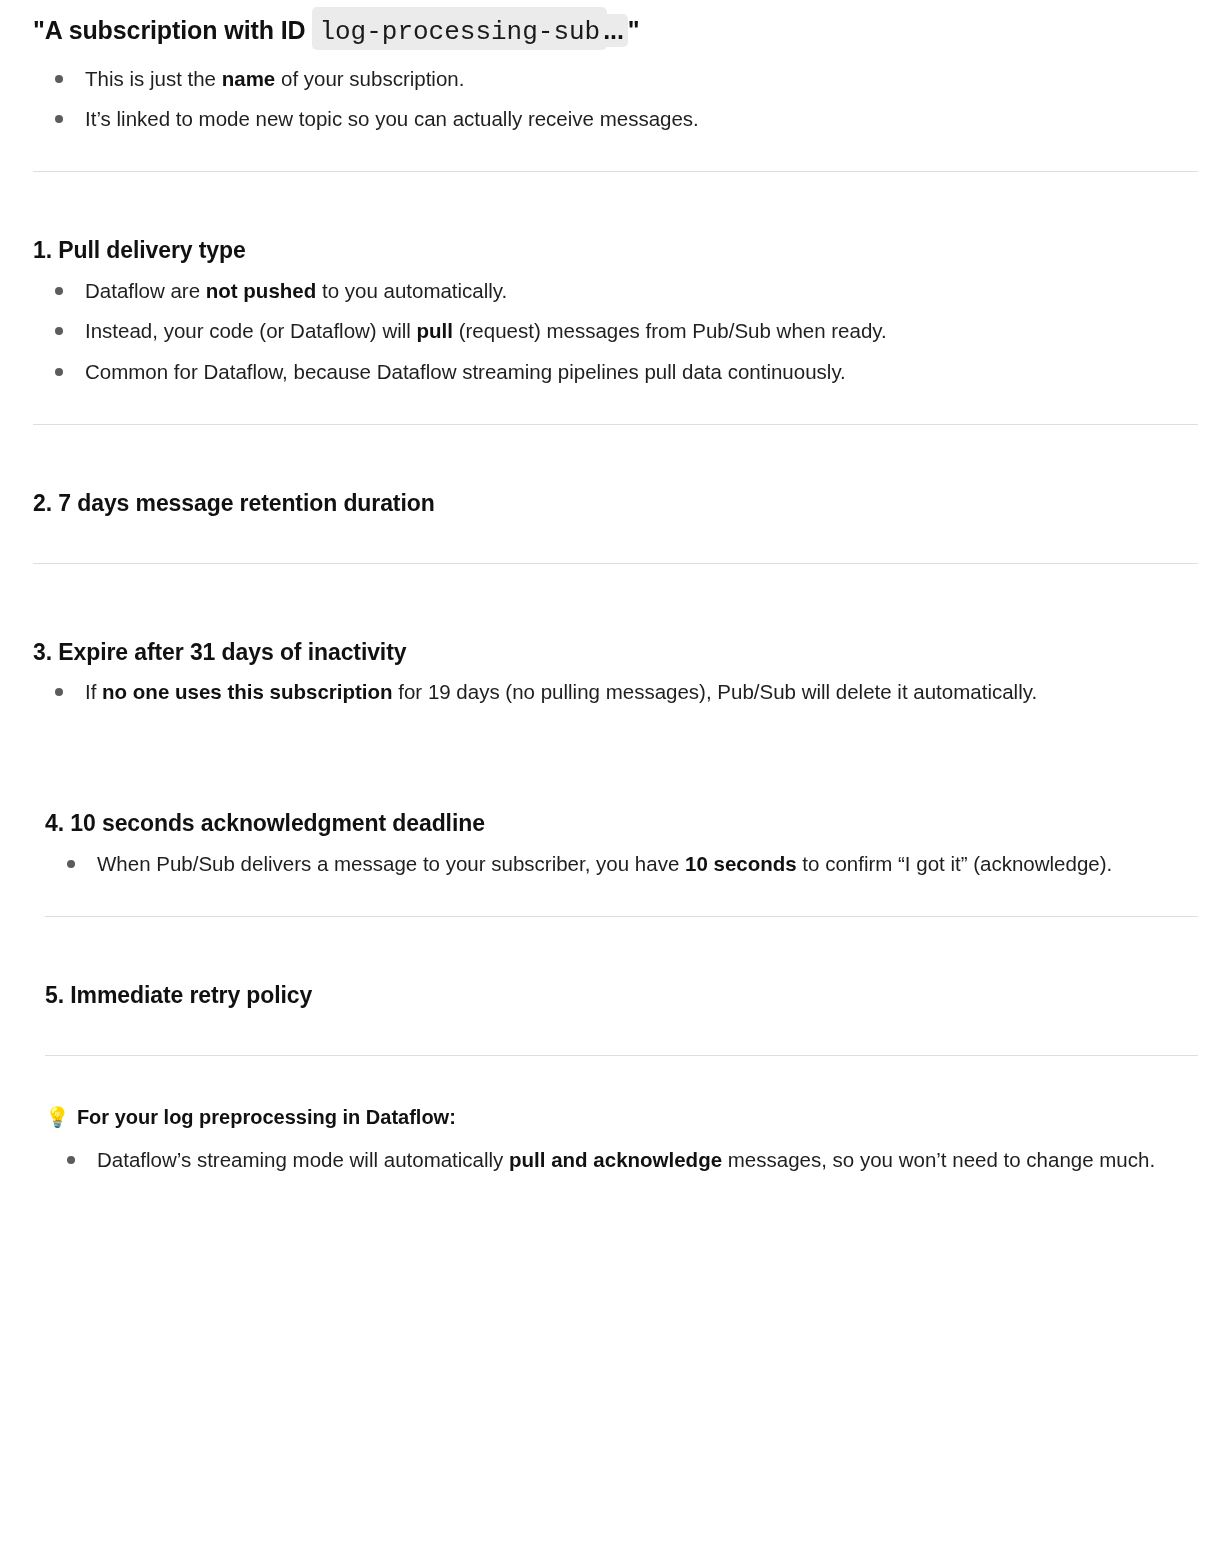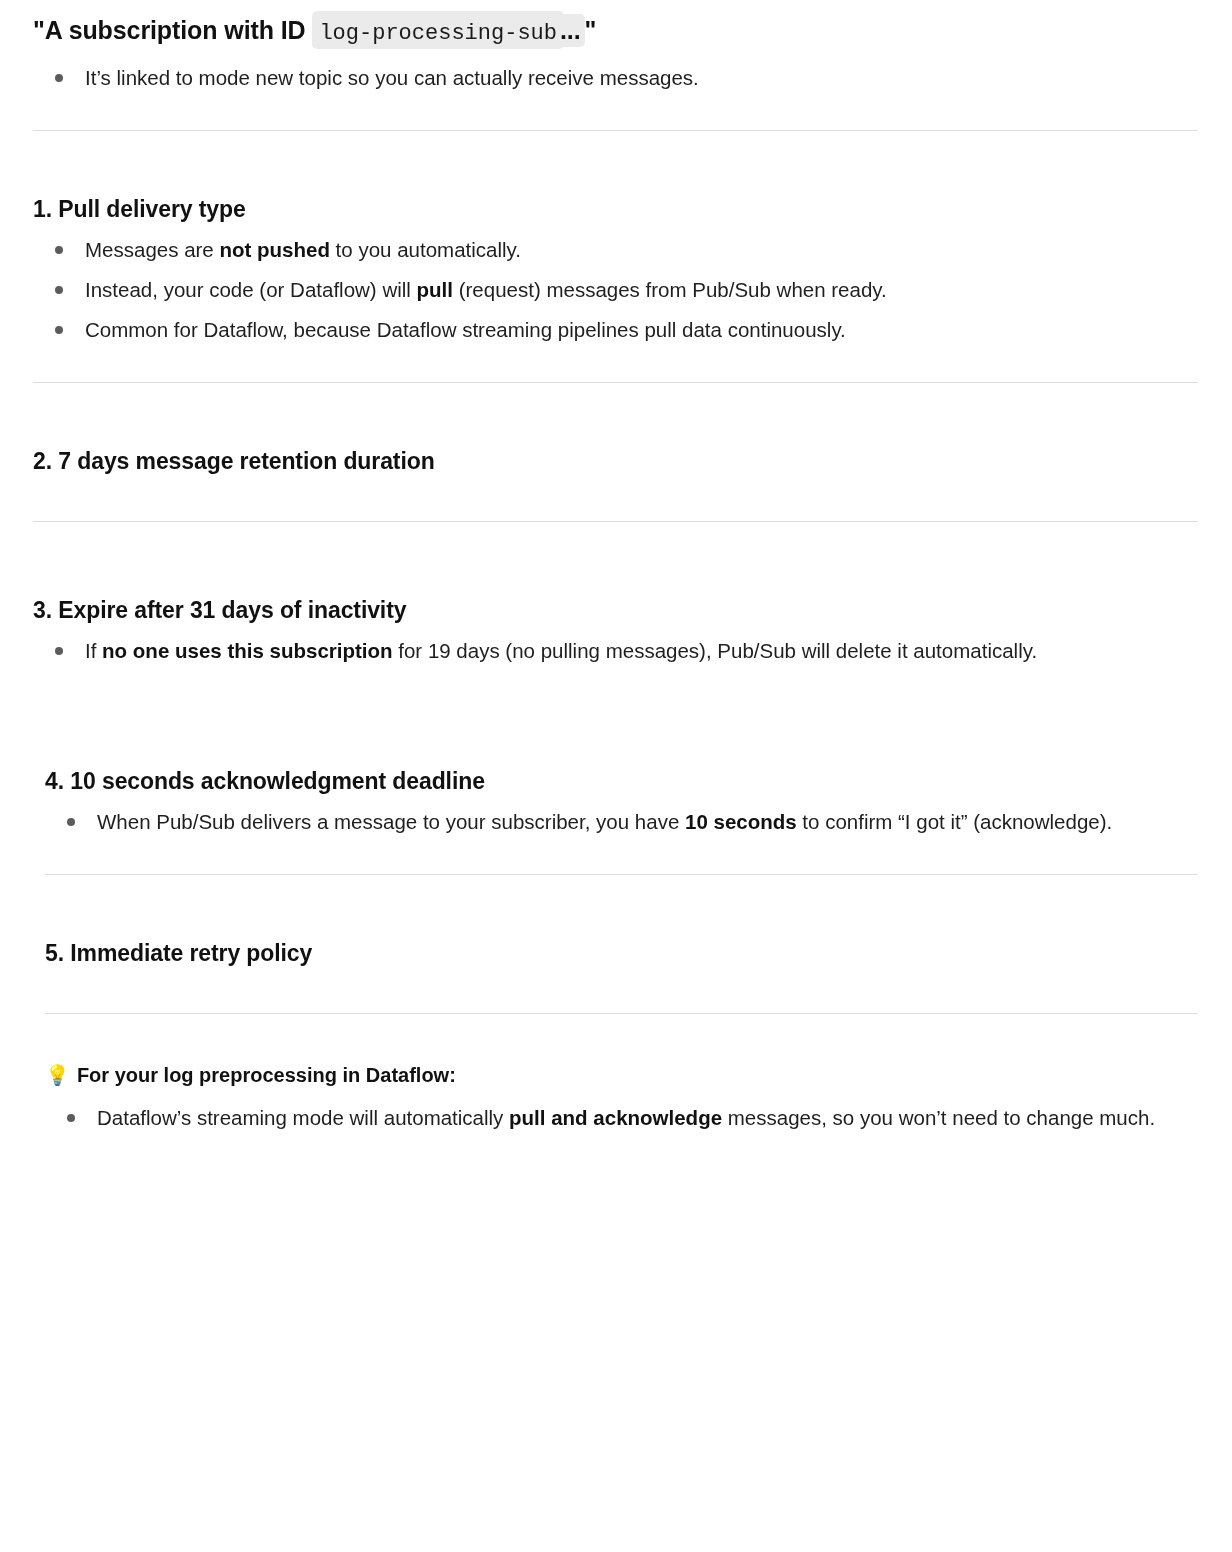--- a/index.html
+++ b/index.html
@@ -26,21 +26,21 @@
   .lead-heading {
     font-size: 25px;
     font-weight: bold;
     line-height: 1.3;
     color: #111111;
     margin: 0 0 12px 0;
     letter-spacing: -0.1px;
   }
   .code-chip {
     font-family: "Liberation Mono", "DejaVu Sans Mono", monospace;
-    font-size: 22px;
+    font-size: 26px;
     font-weight: normal;
     background: #ebebeb;
     border-radius: 5px;
     padding: 10px 7px 3px 7px;
     color: #1a1a1a;
     letter-spacing: 0;
   }
   .chip-tail {
     background: #ebebeb;
     padding: 2px 4px 3px 0;
@@ -116,32 +116,33 @@
 </style>
 </head>
 <body>
 
 <div class="page">
 
   <div class="block indent-a">
     <h1 class="lead-heading"><span>"A subscription with ID </span><span class="code-chip">log-processing-sub</span><span class="chip-tail">...</span><span>"</span></h1>
 
     <ul class="bullets">
+      <li><span>This is just the </span><b>name</b><span> of your subscription.</span></li>
       <li><span>It’s linked to mode new topic so you can actually receive messages.</span></li>
     </ul>
   </div>
 
   <div class="gap-md"></div>
   <hr class="divider indent-a">
   <div class="gap-lg"></div>
 
   <div class="block indent-a">
     <h2 class="section-heading">1. Pull delivery type</h2>
     <ul class="bullets">
-      <li><span>Messages are </span><b>not pushed</b><span> to you automatically.</span></li>
+      <li><span>Dataflow are </span><b>not pushed</b><span> to you automatically.</span></li>
       <li><span>Instead, your code (or Dataflow) will </span><b>pull</b><span> (request) messages from Pub/Sub when ready.</span></li>
       <li><span>Common for Dataflow, because Dataflow streaming pipelines pull data continuously.</span></li>
     </ul>
   </div>
 
   <div class="gap-md"></div>
   <hr class="divider indent-a">
   <div class="gap-lg"></div>
 
   <div class="block indent-a">

